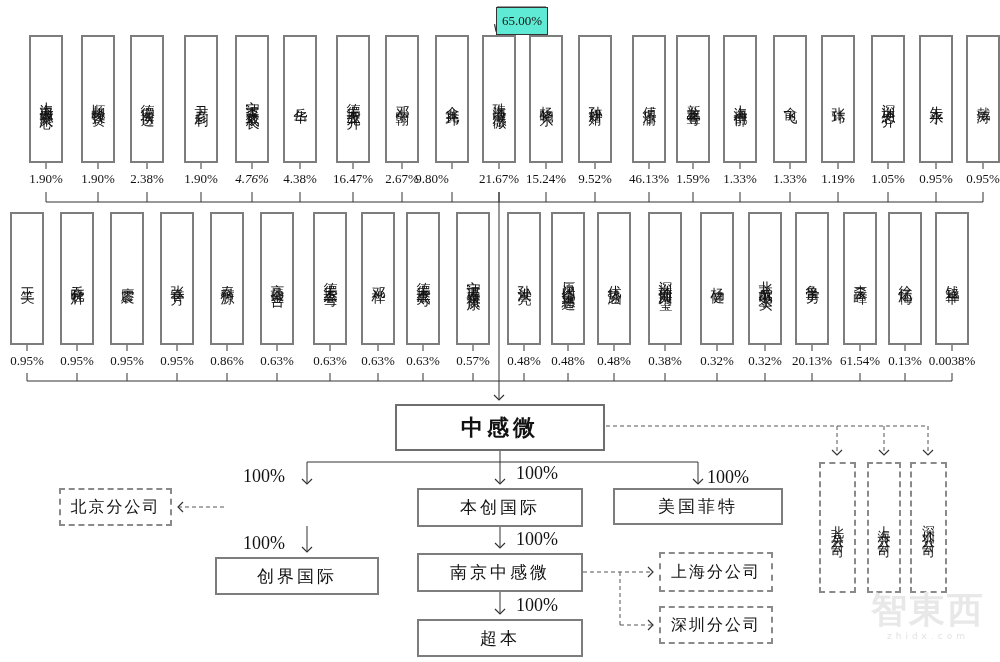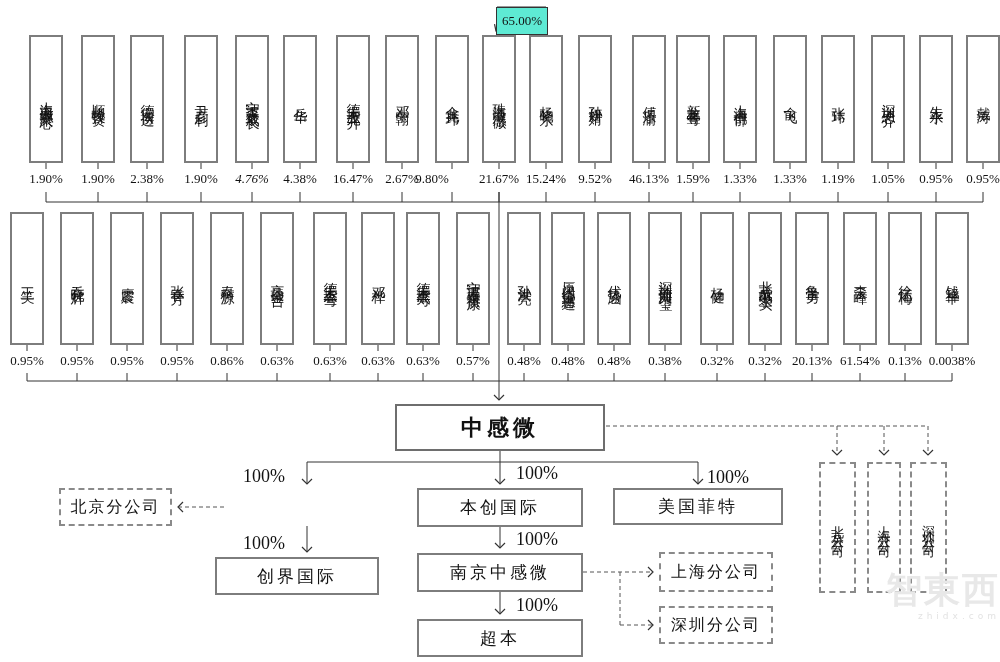--- a/index.html
+++ b/index.html
@@ -16,21 +16,21 @@
               line-height:1;white-space:nowrap;}
   .hdash{position:absolute;box-sizing:border-box;border:2px dashed #8a8a8a;background:#fff;
          display:flex;align-items:center;justify-content:center;font-size:16px;letter-spacing:2px;}
   .hbox{position:absolute;box-sizing:border-box;border:2px solid #7d7d7d;background:#fff;
         display:flex;align-items:center;justify-content:center;font-size:17px;letter-spacing:3px;}
   .company{border:2px solid #6e6e6e;font-size:22px;font-weight:bold;letter-spacing:4px;}
   .pct{position:absolute;width:64px;text-align:center;font-size:13px;}
   .pctlbl{position:absolute;font-size:18px;}
   .toplbl{position:absolute;left:496px;top:7px;width:50px;height:26px;border:1px solid #333;
           background:#5eead4;display:flex;align-items:center;justify-content:center;font-size:13px;}
-  .wm{position:absolute;left:856px;top:568px;width:144px;text-align:right;user-select:none;}
+  .wm{position:absolute;left:856px;top:588px;width:144px;text-align:center;user-select:none;}
   .wm .big{font-family:"DejaVu Sans",sans-serif;font-size:36px;font-weight:bold;
            letter-spacing:2px;color:#e8e8e8;line-height:1.2;}
   .wm .small{font-family:"DejaVu Sans",sans-serif;font-size:9px;letter-spacing:4px;color:#e3e3e3;}
 </style>
 </head>
 <body>
 
 <div class="canvas">
 
   <svg class="wires" viewBox="0 0 1000 662" xmlns="http://www.w3.org/2000/svg">

